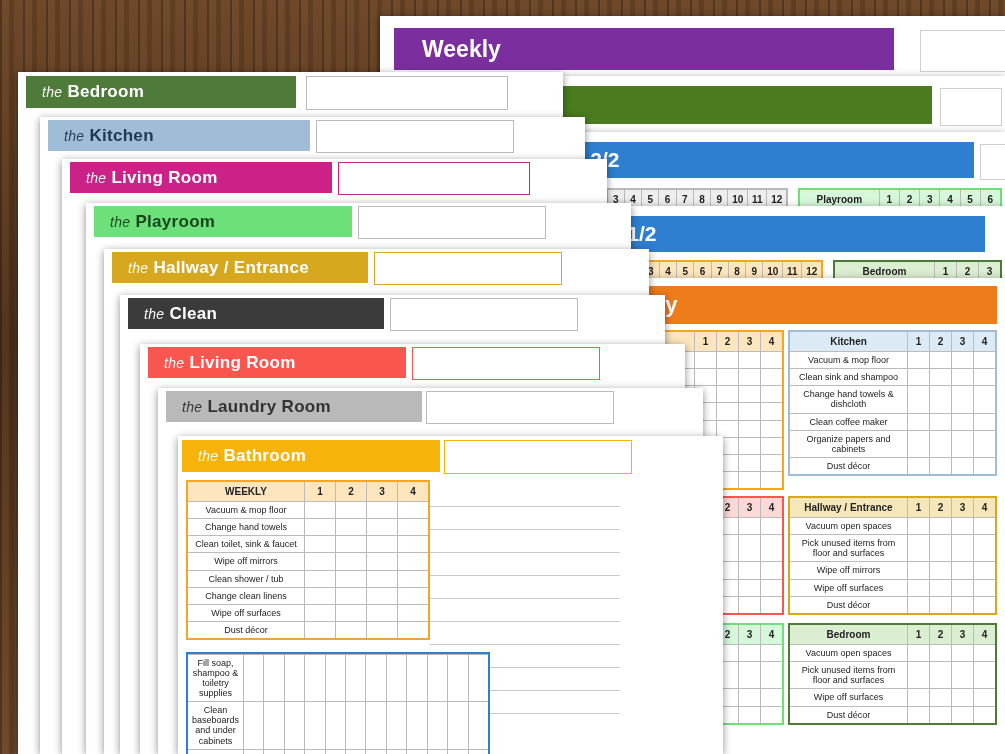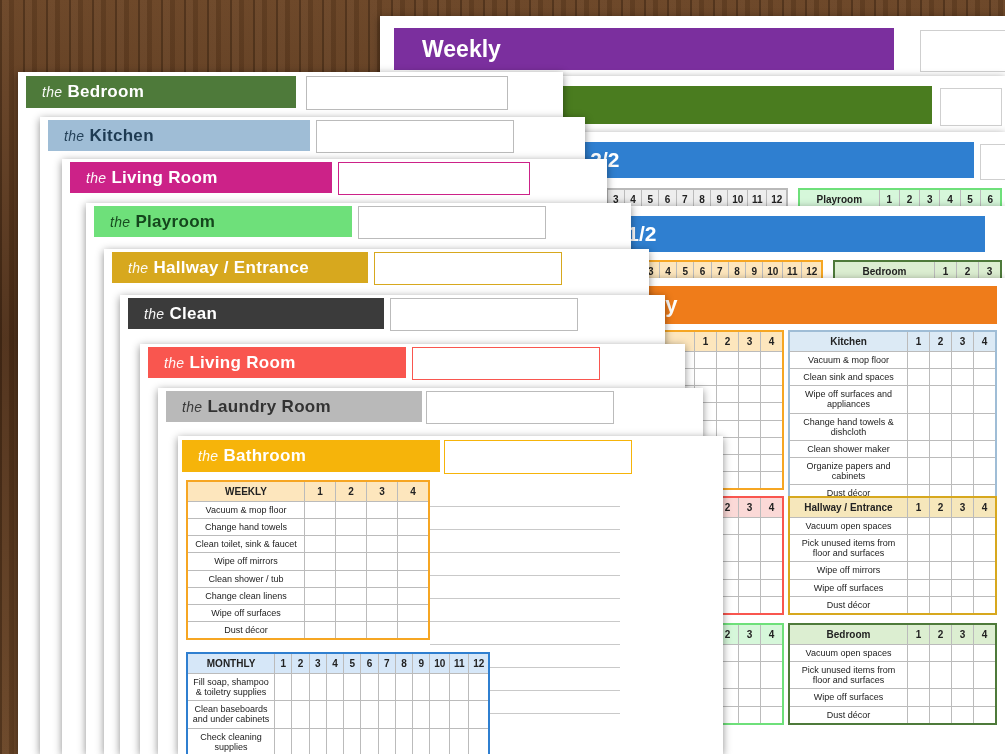--- a/index.html
+++ b/index.html
@@ -386,42 +386,35 @@
         <td class="num" style="background:#dceaf5;border-top:0;border-right:0;">4</td>
       </tr>
       <tr>
             <td class="lbl" style="border-left:0;">Vacuum &amp; mop floor</td>
             <td class="num"></td>
             <td class="num"></td>
             <td class="num"></td>
             <td class="num" style="border-right:0;"></td>
           </tr>
       <tr>
-            <td class="lbl" style="border-left:0;">Clean sink and spaces</td>
-            <td class="num"></td>
-            <td class="num"></td>
-            <td class="num"></td>
-            <td class="num" style="border-right:0;"></td>
-          </tr>
-      <tr>
-            <td class="lbl" style="border-left:0;">Wipe off surfaces and appliances</td>
+            <td class="lbl" style="border-left:0;">Clean sink and shampoo</td>
             <td class="num"></td>
             <td class="num"></td>
             <td class="num"></td>
             <td class="num" style="border-right:0;"></td>
           </tr>
       <tr>
             <td class="lbl" style="border-left:0;">Change hand towels &amp; dishcloth</td>
             <td class="num"></td>
             <td class="num"></td>
             <td class="num"></td>
             <td class="num" style="border-right:0;"></td>
           </tr>
       <tr>
-            <td class="lbl" style="border-left:0;">Clean shower maker</td>
+            <td class="lbl" style="border-left:0;">Clean coffee maker</td>
             <td class="num"></td>
             <td class="num"></td>
             <td class="num"></td>
             <td class="num" style="border-right:0;"></td>
           </tr>
       <tr>
             <td class="lbl" style="border-left:0;">Organize papers and cabinets</td>
             <td class="num"></td>
             <td class="num"></td>
             <td class="num"></td>
@@ -771,35 +764,20 @@
             <td class="num" style="border-bottom:0;"></td>
             <td class="num" style="border-right:0;border-bottom:0;"></td>
           </tr>
     </tbody>
       </table>
   </div>
 
   <div style="position:absolute;left:8px;top:216px;width:300px;border:2px solid #2f7fd0;background:#fff;">
     <table class="tbl" style="width:100%;border:0;">
       <tbody>
-          <tr class="head">
-        <td class="lbl" style="background:#d6e7f8;border-left:0;border-top:0;width:104px;">MONTHLY</td>
-        <td class="num" style="background:#d6e7f8;border-top:0;">1</td>
-        <td class="num" style="background:#d6e7f8;border-top:0;">2</td>
-        <td class="num" style="background:#d6e7f8;border-top:0;">3</td>
-        <td class="num" style="background:#d6e7f8;border-top:0;">4</td>
-        <td class="num" style="background:#d6e7f8;border-top:0;">5</td>
-        <td class="num" style="background:#d6e7f8;border-top:0;">6</td>
-        <td class="num" style="background:#d6e7f8;border-top:0;">7</td>
-        <td class="num" style="background:#d6e7f8;border-top:0;">8</td>
-        <td class="num" style="background:#d6e7f8;border-top:0;">9</td>
-        <td class="num" style="background:#d6e7f8;border-top:0;">10</td>
-        <td class="num" style="background:#d6e7f8;border-top:0;">11</td>
-        <td class="num" style="background:#d6e7f8;border-top:0;border-right:0;">12</td>
-      </tr>
       <tr>
             <td class="lbl" style="border-left:0;">Fill soap, shampoo &amp; toiletry supplies</td>
             <td class="num"></td>
             <td class="num"></td>
             <td class="num"></td>
             <td class="num"></td>
             <td class="num"></td>
             <td class="num"></td>
             <td class="num"></td>
             <td class="num"></td>

